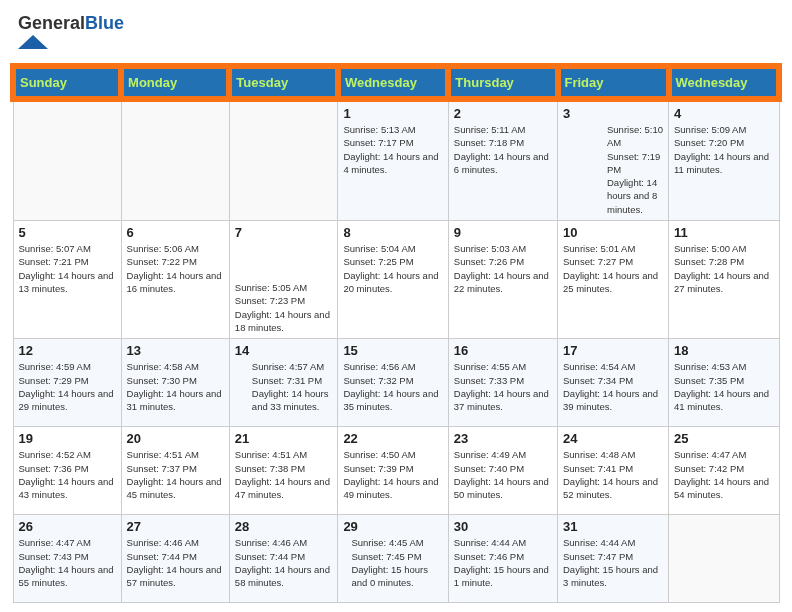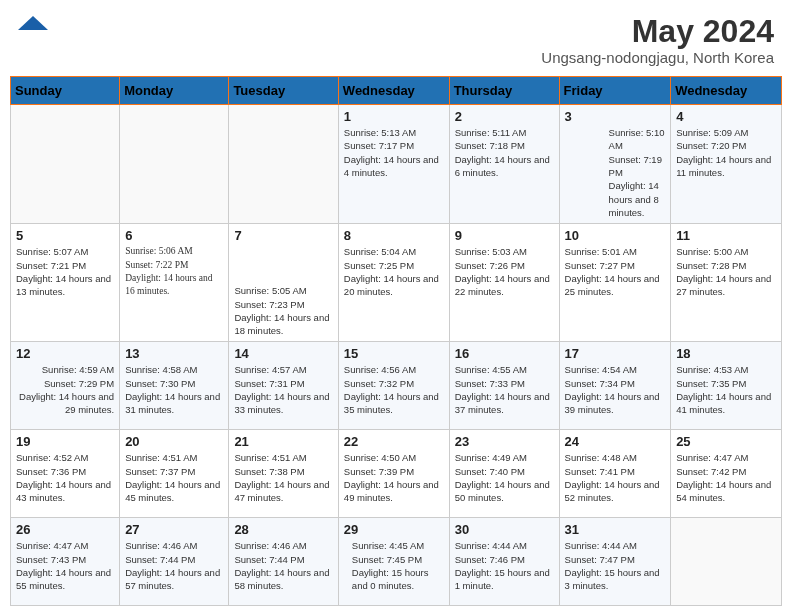--- a/index.html
+++ b/index.html
@@ -46,26 +46,26 @@
       font-size: 15px;
       color: #555;
     }
     table {
       width: 100%;
       border-collapse: collapse;
       font-size: 11px;
     }
     thead tr th {
       background-color: #2271b3;
-      color: #000000;
+      color: #bef264;
       padding: 6px 4px;
       text-align: left;
       font-size: 13px;
       font-weight: bold;
-      border: 1px solid #f97316;
+      border: 6px solid #f97316;
     }
     tbody tr td {
       border: 1px solid #ccc;
       vertical-align: top;
       padding: 4px 5px;
       width: 113px;
       min-height: 80px;
       height: 88px;
       background: #fff;
     }
@@ -89,29 +89,28 @@
     .empty-cell {
       background: #f9f9f9 !important;
     }
   </style>
 </head>
 <body>
 
 <div class="header">
   <div class="logo">
     <div>
+      <div>
+        <span class="logo-text-general">General</span><span class="logo-text-blue">Blue</span>
+      </div>
       
       <svg width="30" height="14" viewBox="0 0 30 14" style="margin-top:2px;">
         <polygon points="0,14 15,0 30,14" fill="#1a5fa8"></polygon>
       </svg>
     </div>
-  </div>
-  <div class="title-block">
-    <div class="month-title">May 2024</div>
-    <div class="location-title">Ungsang-nodongjagu, North Korea</div>
   </div>
 </div>
 
 <table>
   <thead>
     <tr>
     <th>Sunday</th>
         <th>Monday</th>
         <th>Tuesday</th>
         <th>Wednesday</th>
@@ -152,21 +151,21 @@
       </tr>
       <tr>
         <td>
           <div class="day-number">5</div>
           <div class="day-info" style="white-space: pre-line;">Sunrise: 5:07 AM
 Sunset: 7:21 PM
 Daylight: 14 hours and 13 minutes.</div>
         </td>
         <td>
           <div class="day-number">6</div>
-          <div class="day-info" style="white-space: pre-line; font-family: Liberation Serif, serif;">Sunrise: 5:06 AM
+          <div class="day-info" style="white-space: pre-line;">Sunrise: 5:06 AM
 Sunset: 7:22 PM
 Daylight: 14 hours and 16 minutes.</div>
         </td>
         <td>
           <div class="day-number">7</div>
           <div class="day-info" style="white-space: pre-line; margin-top: 41px;">Sunrise: 5:05 AM
 Sunset: 7:23 PM
 Daylight: 14 hours and 18 minutes.</div>
         </td>
         <td>
@@ -190,33 +189,33 @@
         <td>
           <div class="day-number">11</div>
           <div class="day-info" style="white-space: pre-line;">Sunrise: 5:00 AM
 Sunset: 7:28 PM
 Daylight: 14 hours and 27 minutes.</div>
         </td>
       </tr>
       <tr>
         <td>
           <div class="day-number">12</div>
-          <div class="day-info" style="white-space: pre-line; text-align: right;">Sunrise: 4:59 AM
+          <div class="day-info" style="white-space: pre-line;">Sunrise: 4:59 AM
 Sunset: 7:29 PM
 Daylight: 14 hours and 29 minutes.</div>
         </td>
         <td>
           <div class="day-number">13</div>
           <div class="day-info" style="white-space: pre-line;">Sunrise: 4:58 AM
 Sunset: 7:30 PM
 Daylight: 14 hours and 31 minutes.</div>
         </td>
         <td>
           <div class="day-number">14</div>
-          <div class="day-info" style="white-space: pre-line;">Sunrise: 4:57 AM
+          <div class="day-info" style="white-space: pre-line; margin-left: 17px;">Sunrise: 4:57 AM
 Sunset: 7:31 PM
 Daylight: 14 hours and 33 minutes.</div>
         </td>
         <td>
           <div class="day-number">15</div>
           <div class="day-info" style="white-space: pre-line;">Sunrise: 4:56 AM
 Sunset: 7:32 PM
 Daylight: 14 hours and 35 minutes.</div>
         </td>
         <td>

